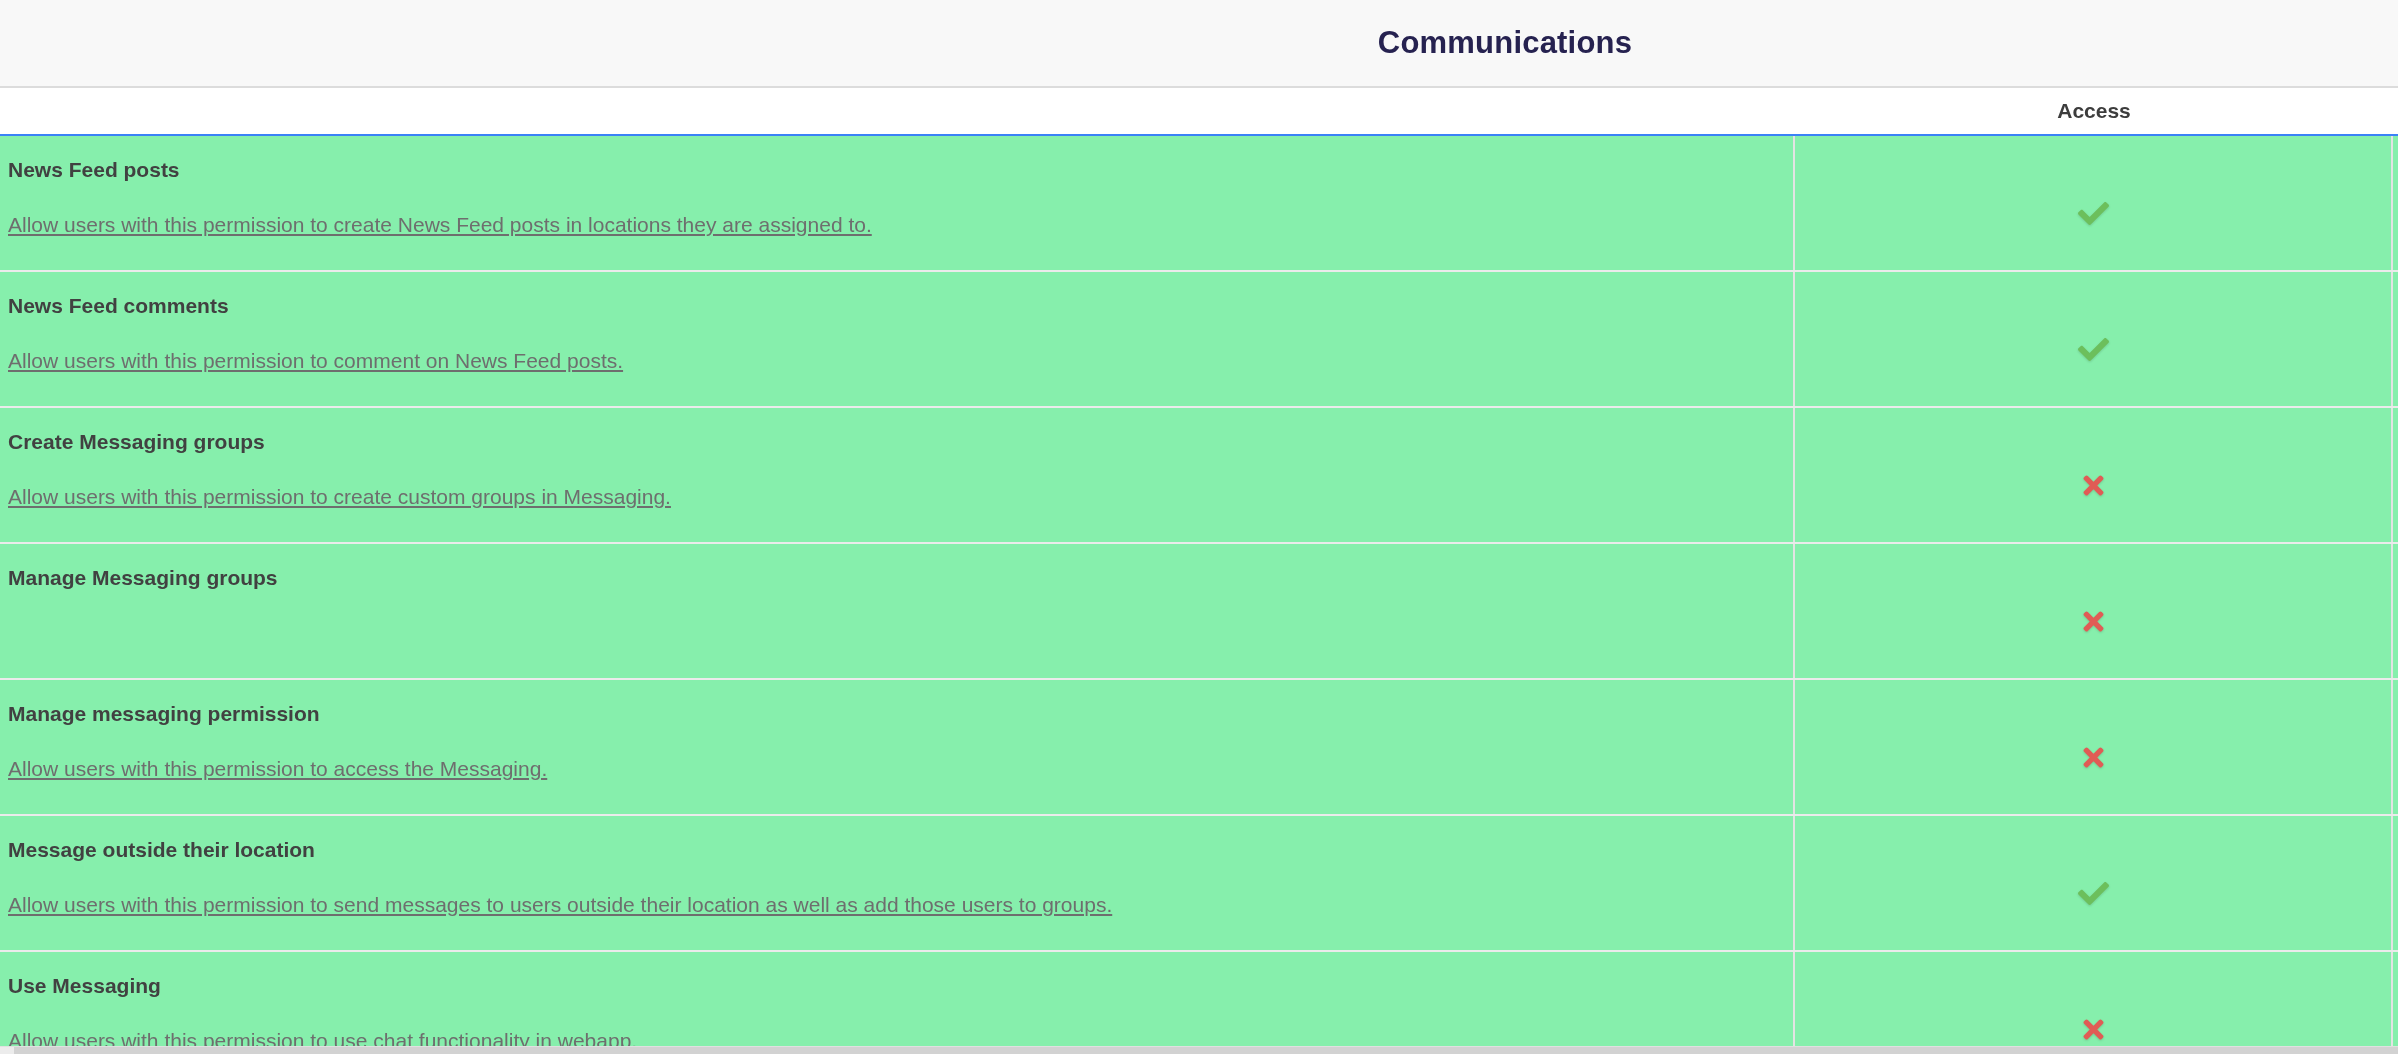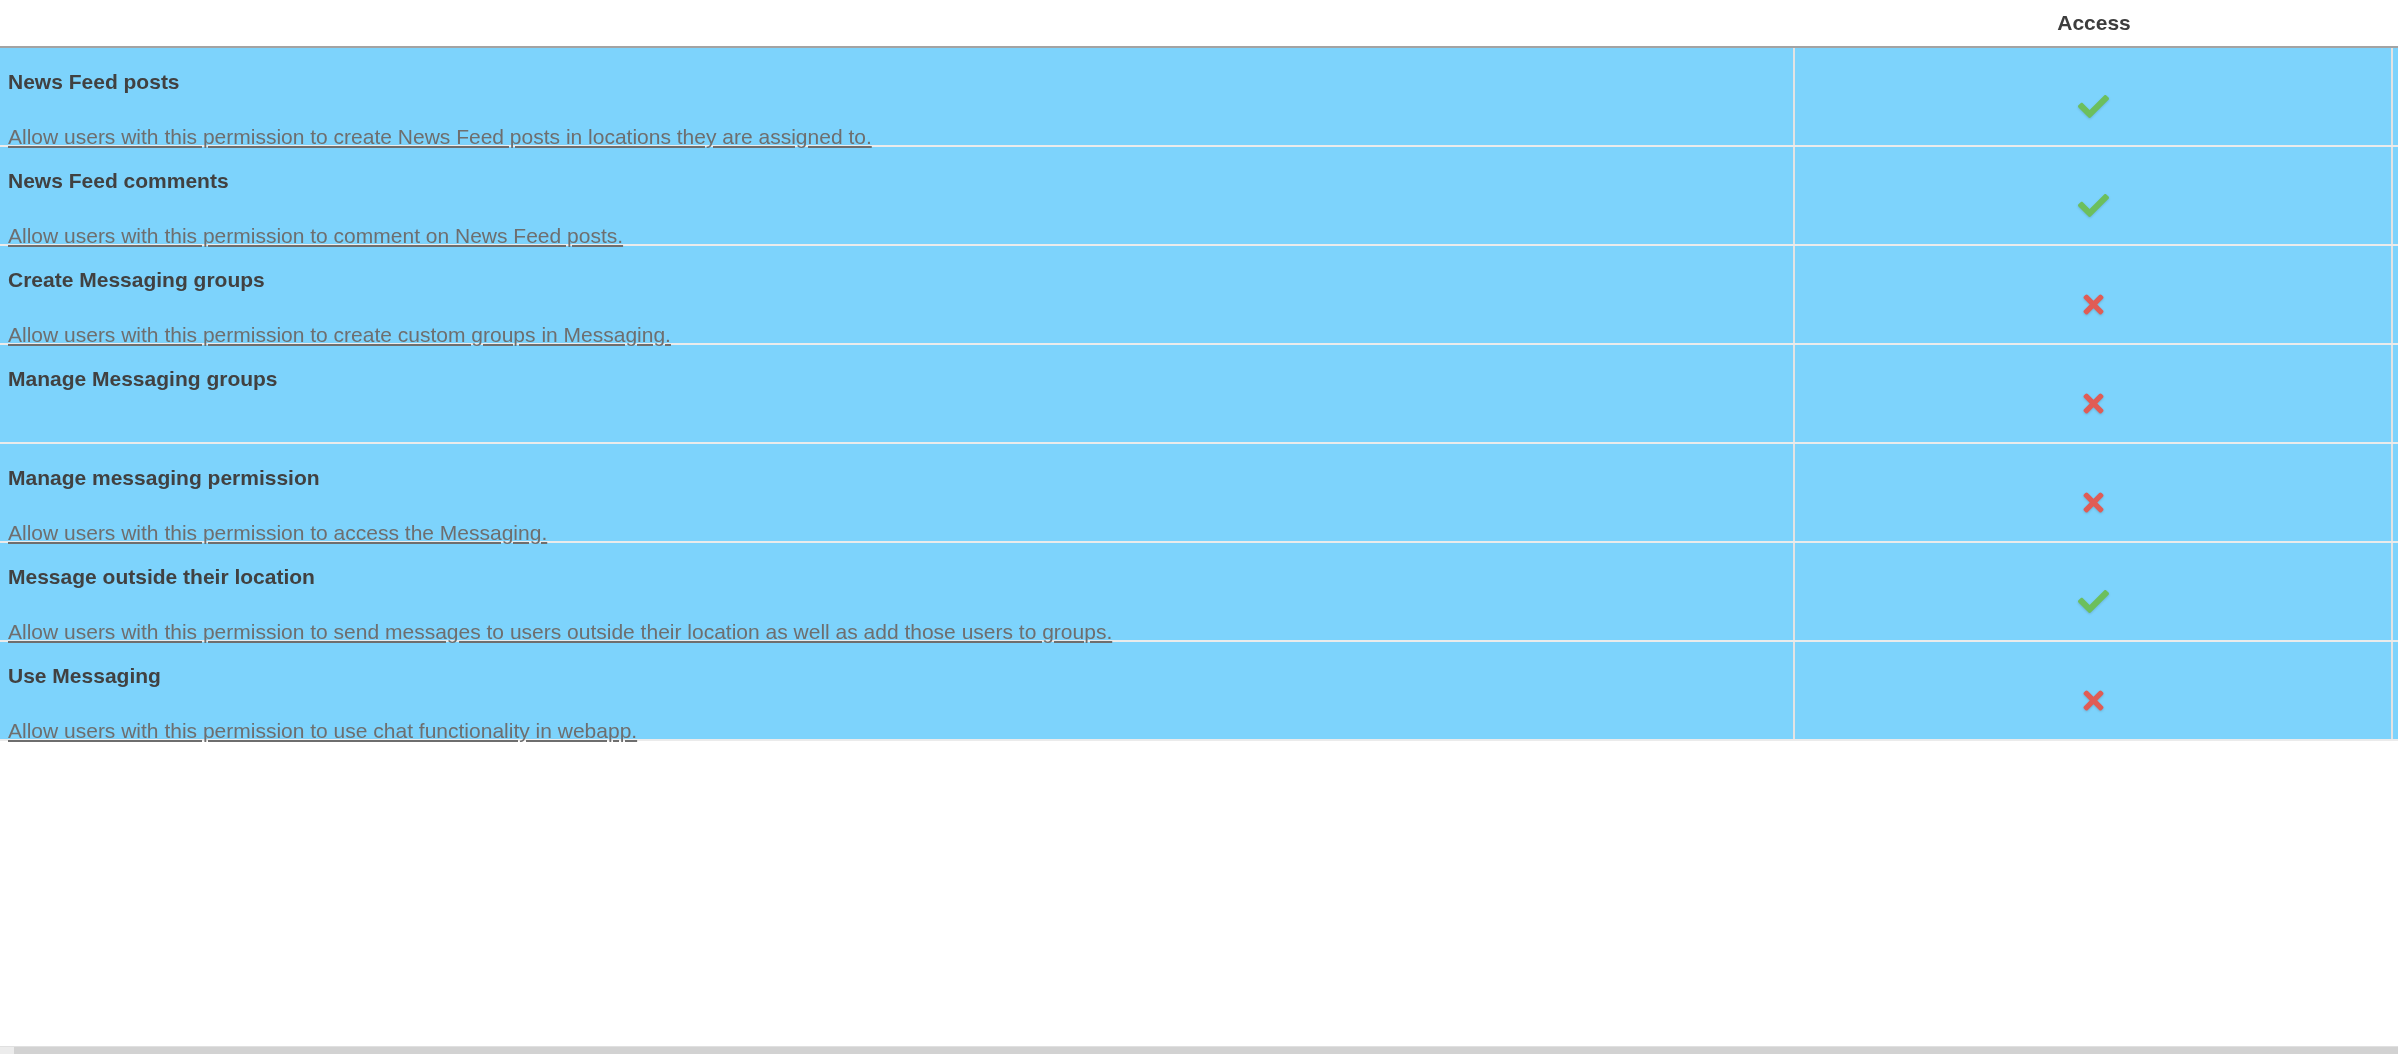--- a/index.html
+++ b/index.html
@@ -23,39 +23,39 @@
   .title-band h1 {
     font-size: 31px;
     font-weight: bold;
     color: #262250;
     letter-spacing: 0.2px;
   }
 
   
   .header-row {
     height: 48px;
-    border-bottom: 2px solid #a3a3a3;
+    border-bottom: 2px solid #3b82f6;
     display: flex;
     align-items: center;
   }
   .header-row .access-label {
     margin-left: 1795px;
     width: 598px;
     text-align: center;
     font-size: 21px;
     font-weight: bold;
     color: #3d3d3d;
   }
 
   
   .row {
-    height: 99px;
+    height: 136px;
     display: flex;
     border-bottom: 2px solid #ebebeb;
-    background: #7dd3fc;
+    background: #86efac;
   }
   .cell-main {
     width: 1795px;
     flex: 0 0 1795px;
     border-right: 2px solid #e3e3e3;
     padding: 21px 8px 0 8px;
   }
   .perm-name {
     font-size: 21px;
     font-weight: bold;
@@ -95,20 +95,23 @@
     position: absolute;
     left: 14px; right: 0; top: 0; bottom: 0;
     background: #d2d2d2;
   }
 </style>
 </head>
 <body>
 
 <div class="page">
 
+  <header class="title-band">
+    <h1 style="color: rgb(38, 34, 80);">Communications</h1>
+  </header>
 
   <div class="header-row">
     <div class="access-label">Access</div>
   </div>
 
   <div id="rows">
   <div class="row">
     <div class="cell-main">
       <div class="perm-name">News Feed posts</div>
       <div class="perm-desc">Allow users with this permission to create News Feed posts in locations they are assigned to.</div>

